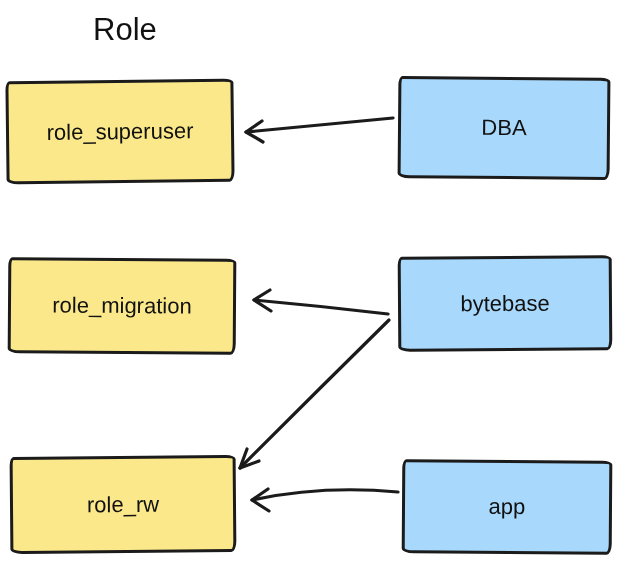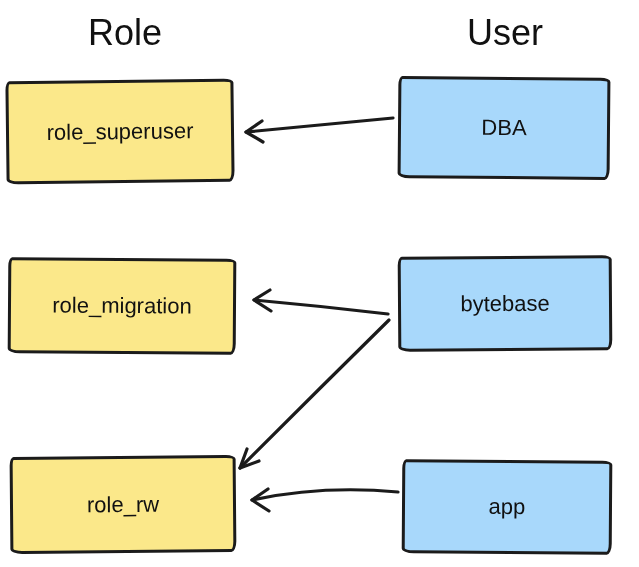--- a/index.html
+++ b/index.html
@@ -10,21 +10,21 @@
   }
   .canvas {
     position: relative;
     width: 639px;
     height: 567px;
     background: #ffffff;
     overflow: hidden;
   }
   .col-header {
     position: absolute;
-    font-size: 36px;
+    font-size: 31px;
     font-weight: 500;
     color: #111111;
     text-align: center;
     width: 200px;
   }
   .hdr-role { left: 25px; top: 12px; }
   .hdr-user { left: 405px; top: 12px; }
 
   .node {
     position: absolute;
@@ -62,21 +62,20 @@
     stroke-linecap: round;
     stroke-linejoin: round;
   }
 </style>
 </head>
 <body>
 
 <div class="canvas">
 
   <div class="col-header hdr-role">Role</div>
-  <div class="col-header hdr-user">User</div>
 
   <svg class="edges" viewBox="0 0 639 567" xmlns="http://www.w3.org/2000/svg">
 
     <g>
       <path d="M 393 118 Q 318 125, 246 132"></path>
       <path d="M 262 121 L 246 132 L 263 142"></path>
     </g>
 
     <g>
       <path d="M 388 314 Q 320 306, 254 300"></path>

